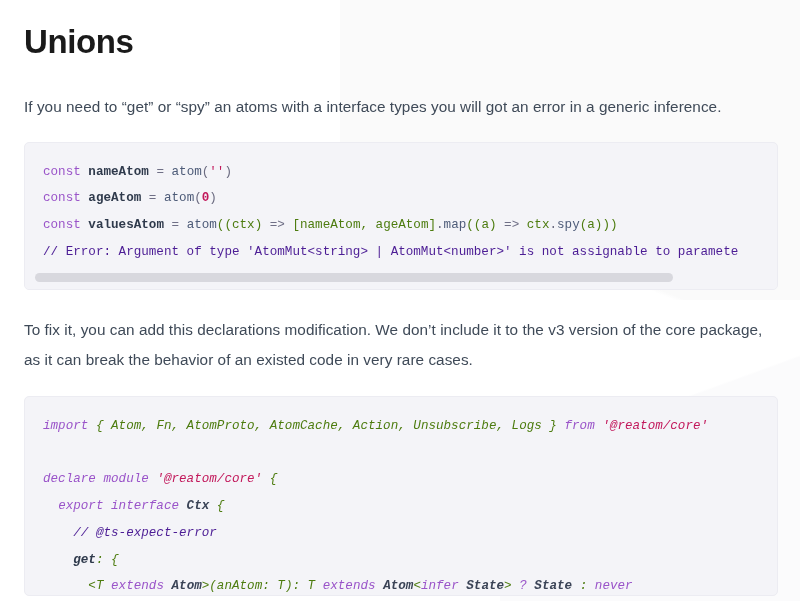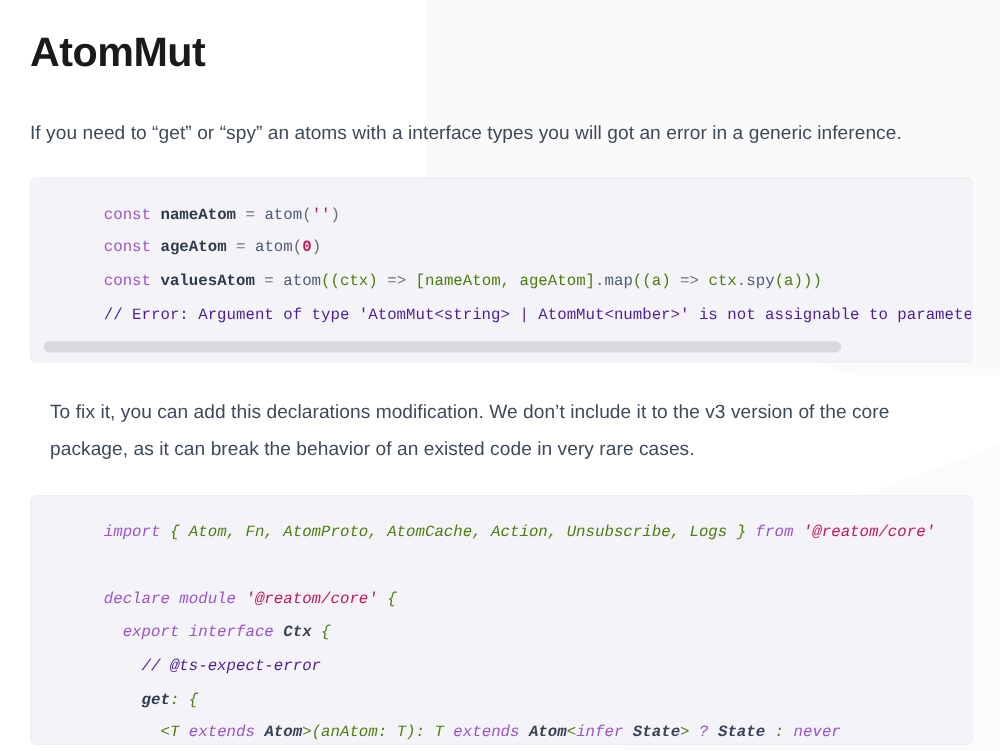--- a/index.html
+++ b/index.html
@@ -57,31 +57,30 @@
   }
 
   p.doc-para {
     font-size: 15.3px;
     line-height: 30px;
     color: #3f4a58;
     margin: 30px 0 0 0;
     max-width: 752px;
     letter-spacing: 0.05px;
   }
-  p.para-2 { margin-top: 25px; margin-left: 16px; }
+  p.para-2 { margin-top: 25px; }
 
   .code-block {
     position: relative;
     margin-top: 20px;
     background: #f4f4f8;
     border: 1px solid #ececf2;
     border-radius: 5px;
     overflow: hidden;
     width: 754px;
-    padding-left: 40px;
   }
   .code-block.block-1 { height: 148px; }
   .code-block.block-2 { margin-top: 21px; height: 200px; font-style: italic; }
 
   .code-scroll {
     padding: 16px 0 0 0;
     overflow: hidden;
     white-space: pre;
   }
   .code-line {
@@ -125,21 +124,21 @@
   }
 </style>
 </head>
 <body>
 
 <div class="bg-deco"></div>
 <div class="bg-deco2"></div>
 
 <div class="page">
 
-  <h1 class="doc-title">AtomMut</h1>
+  <h1 class="doc-title">Unions</h1>
 
   <p class="doc-para para-1">If you need to “get” or “spy” an atoms with a interface types you will got an error in a generic inference.</p>
 
   <div class="code-block block-1">
     <div class="code-scroll"><div class="code-line"><span class="t-kw">const</span><span class="t-plain"> </span><span class="t-name">nameAtom</span><span class="t-op"> = </span><span class="t-fn">atom</span><span class="t-punct">(</span><span class="t-str">''</span><span class="t-punct">)</span></div><div class="code-line"><span class="t-kw">const</span><span class="t-plain"> </span><span class="t-name">ageAtom</span><span class="t-op"> = </span><span class="t-fn">atom</span><span class="t-punct">(</span><span class="t-num">0</span><span class="t-punct">)</span></div><div class="code-line"><span class="t-kw">const</span><span class="t-plain"> </span><span class="t-name">valuesAtom</span><span class="t-op"> = </span><span class="t-fn">atom</span><span class="t-plain">((ctx) </span><span class="t-op">=&gt;</span><span class="t-plain"> [nameAtom, ageAtom]</span><span class="t-punct">.</span><span class="t-fn">map</span><span class="t-plain">((a) </span><span class="t-op">=&gt;</span><span class="t-plain"> ctx</span><span class="t-punct">.</span><span class="t-fn">spy</span><span class="t-plain">(a)))</span></div><div class="code-line"><span class="t-comment">// Error: Argument of type 'AtomMut&lt;string&gt; | AtomMut&lt;number&gt;' is not assignable to paramete</span></div></div>
     <div class="scrollbar-track">
       <div class="scrollbar-thumb"></div>
     </div>
   </div>
 

